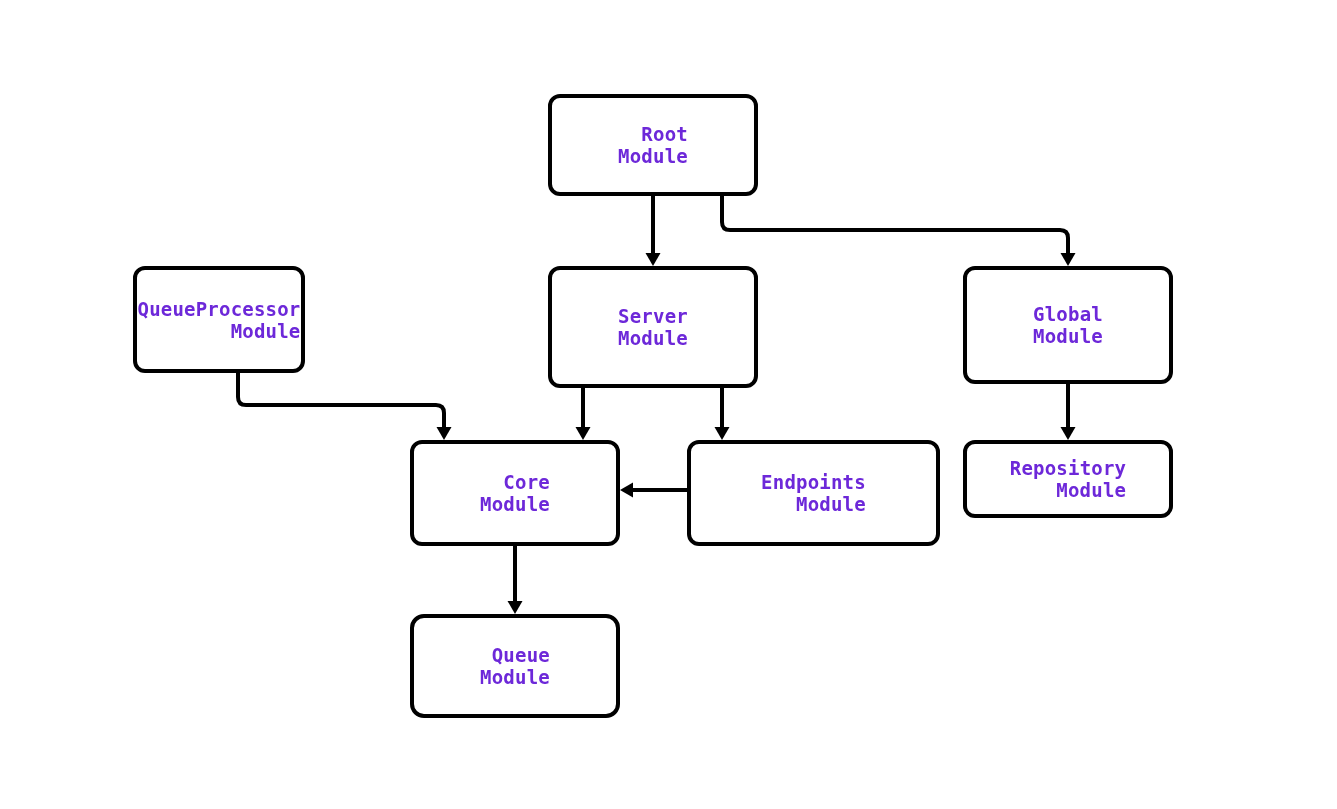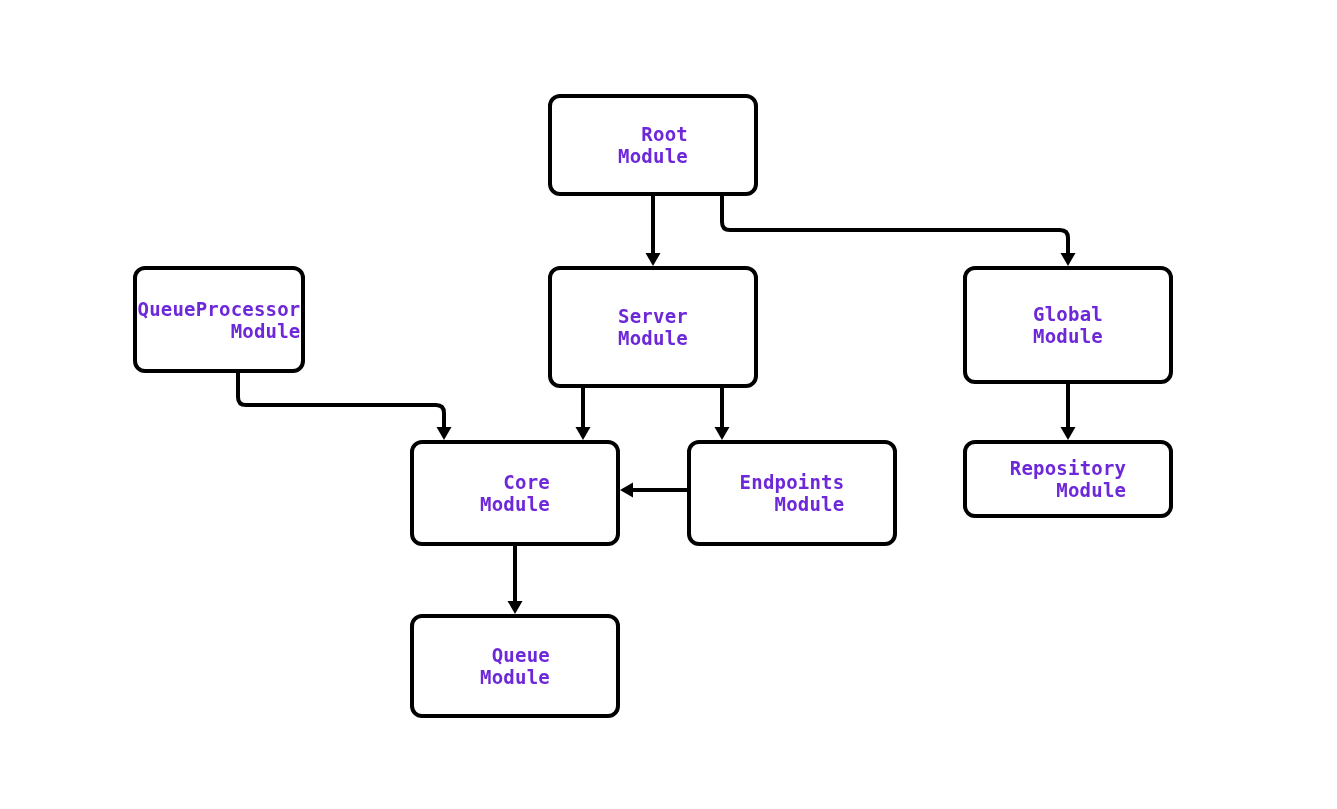--- a/index.html
+++ b/index.html
@@ -98,28 +98,28 @@
   <div class="node" style="left: 963px; top: 266px; width: 210px; height: 118px; border-width: 4px; border-color: rgb(0, 0, 0); background: rgb(255, 255, 255);">
     <div class="node-label">Global
 Module</div>
   </div>
 
   <div class="node" style="left: 410px; top: 440px; width: 210px; height: 106px; border-width: 4px; border-color: rgb(0, 0, 0); background: rgb(255, 255, 255);">
     <div class="node-label">Core
 Module</div>
   </div>
 
-  <div class="node" style="left: 687px; top: 440px; width: 210px; height: 106px; border-width: 4px; border-color: rgb(0, 0, 0); background: rgb(255, 255, 255);">
+  <div class="node" style="left: 687px; top: 440px; width: 253px; height: 106px; border-width: 4px; border-color: rgb(0, 0, 0); background: rgb(255, 255, 255);">
     <div class="node-label">Endpoints
 Module</div>
   </div>
 
   <div class="node" style="left: 963px; top: 440px; width: 210px; height: 78px; border-width: 4px; border-color: rgb(0, 0, 0); background: rgb(255, 255, 255);">
     <div class="node-label">Repository
 Module</div>
   </div>
 
-  <div class="node" style="left: 410px; top: 614px; width: 210px; height: 104px; border-width: 4px; border-color: rgb(0, 0, 0); background: rgb(255, 255, 255);">
+  <div class="node" style="left: 410px; top: 614px; width: 210px; height: 104px; border-width: 4px; border-color: rgb(0, 0, 0); background: rgb(255, 255, 255); border-radius: 14px;">
     <div class="node-label">Queue
 Module</div>
   </div>
 
 </div>
 
 </body></html>

